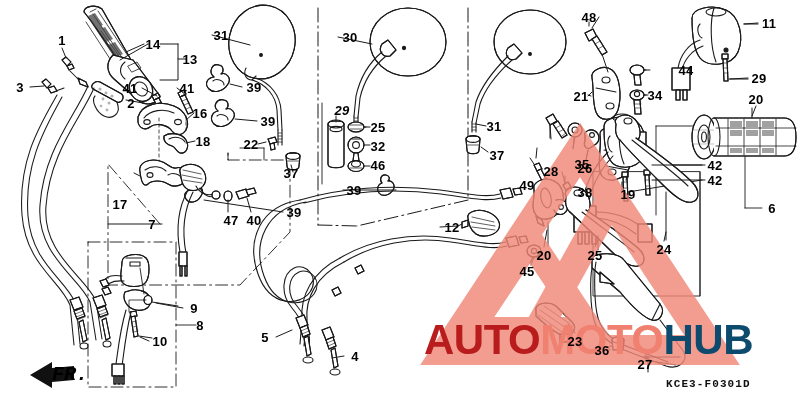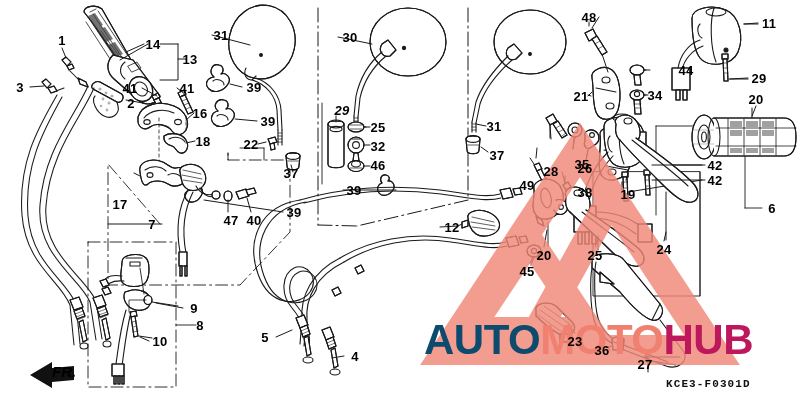--- a/index.html
+++ b/index.html
@@ -16,22 +16,22 @@
     font-size:13px;font-weight:700;color:#000;line-height:1;
     white-space:nowrap;transform:translate(-50%,-50%);
     letter-spacing:0.2px;
   }
   .code{
     position:absolute;font-family:"Liberation Mono", monospace;
     font-size:11px;font-weight:700;color:#111;letter-spacing:1.1px;
     white-space:nowrap;
   }
   .frlabel{
-    position:absolute;font-family:Liberation Sans, sans-serif;
-    font-size:15px;font-weight:700;font-style:italic;color:#000;
+    position:absolute;font-family:Liberation Mono, monospace;
+    font-size:20px;font-weight:700;font-style:italic;color:#000;
     white-space:nowrap;
   }
   .wmtext{
     position:absolute;font-family:"Liberation Sans", sans-serif;
     font-size:42px;font-weight:700;letter-spacing:-0.5px;white-space:nowrap;
   }
 </style>
 </head>
 <body>
 
@@ -909,21 +909,21 @@
 
       <path d="M516 340 L596 196 L628 196 L548 340 Z" fill="#F08878"></path>
 
       <path d="M640 196 L720 340 L688 340 L608 196 Z" fill="#F08878" opacity="0"></path>
     </g>
   </svg>
 
   <div id="labels">
 
     <div class="wmtext" style="left:424px; top:316px;">
-      <span style="color:#0c4a6e">AUTO</span><span style="color:#F08070">MOTO</span><span style="color:#be185d">HUB</span>
+      <span style="color:#b91c1c">AUTO</span><span style="color:#F08070">MOTO</span><span style="color:#0c4a6e">HUB</span>
     </div>
 
     <div class="code" style="left:666px; top:378px;">KCE3-F0301D</div>
 
     <div class="frlabel" style="left:52px; top:363px;">FR.</div>
 
     <div id="callout-host">
         <div class="callout" style="left: 62px; top: 40px;">1</div>
         <div class="callout" style="left: 20px; top: 87px;">3</div>
         <div class="callout" style="left: 153px; top: 44px;">14</div>

